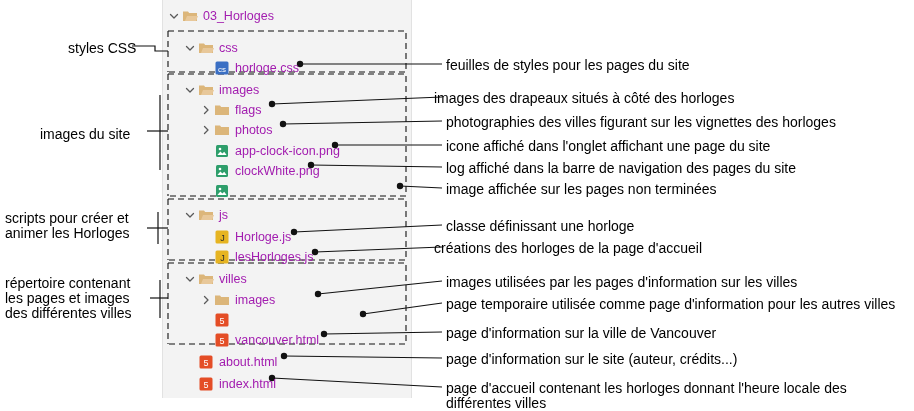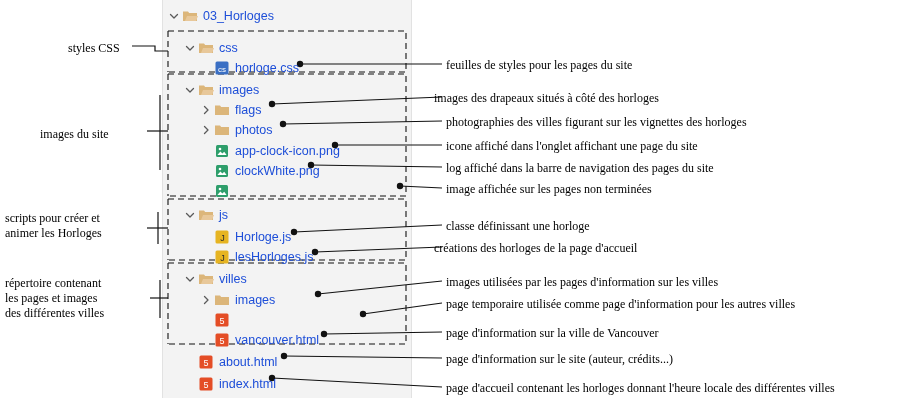--- a/index.html
+++ b/index.html
@@ -29,21 +29,21 @@
     border-right: 1px solid #e2e2e2;
   }
   .tree-row {
     position: absolute;
     left: 0;
     height: 20px;
     display: flex;
     align-items: center;
     white-space: nowrap;
     font-size: 12.5px;
-    color: #1d4ed8;
+    color: #a21caf;
   }
   .twisty {
     width: 12px;
     height: 12px;
     margin-right: 2px;
     flex: 0 0 auto;
     position: relative;
     color: #5a5a5a;
   }
   .twisty svg { display: block; }
@@ -54,25 +54,24 @@
     height: 16px;
     margin-right: 5px;
     flex: 0 0 auto;
     display: block;
   }
   .flabel { line-height: 16px; }
 
   
   .ann {
     position: absolute;
-    font-size: 12px;
+    font-size: 14px;
     color: #000000;
     line-height: 15px;
     white-space: nowrap;
-    font-family: Liberation Serif, serif;
   }
   .ann.wrap { white-space: normal; }
   .ann.right { text-align: left; }
   .ann.left  { text-align: left; }
 
   
   #overlay {
     position: absolute;
     left: 0; top: 0;
     width: 914px; height: 411px;

